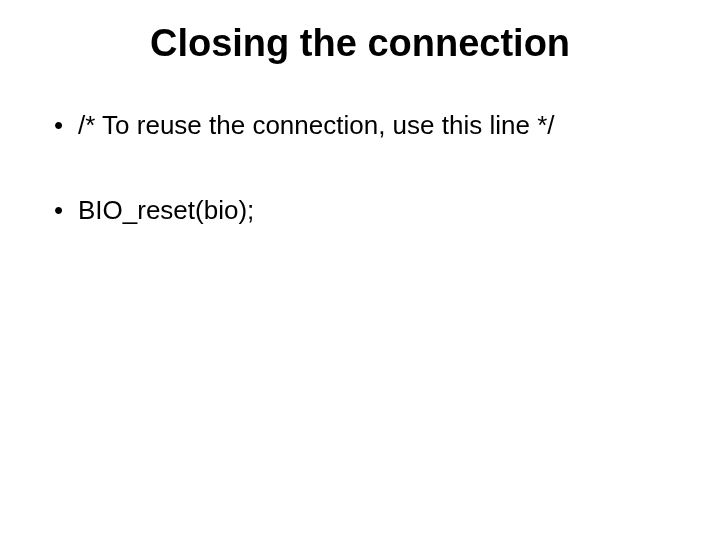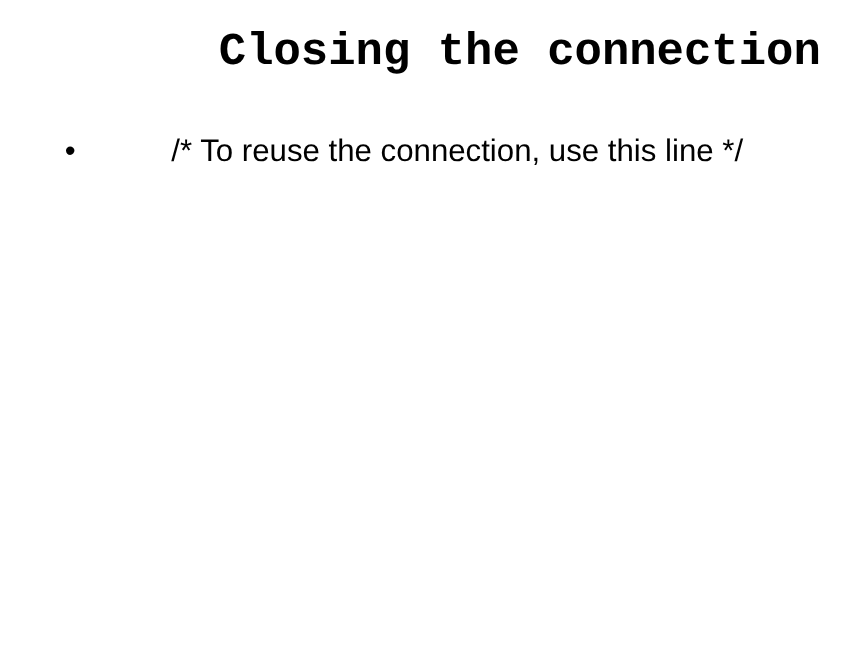--- a/index.html
+++ b/index.html
@@ -1,28 +1,27 @@
 <!DOCTYPE html>
 <html><head>
 <meta charset="utf-8">
 <style>
-  * { margin: 0; padding: 0; box-sizing: border-box; text-align: center; }
+  * { margin: 0; padding: 0; box-sizing: border-box; }
   html, body { width: 720px; height: 540px; }
   body {
     background: #ffffff;
     font-family: Arial, Helvetica, sans-serif;
     color: #000;
     padding: 22px 36px 0 36px;
   }
   .title {
     font-size: 38px;
     font-weight: bold;
-    text-align: right;
+    text-align: center;
     margin-bottom: 44px;
-    font-family: Liberation Mono, monospace;
   }
   ul.bullets {
     list-style: none;
     padding-left: 18px;
   }
   ul.bullets li {
     position: relative;
     font-size: 26px;
     line-height: 1.25;
     margin-bottom: 52px;
@@ -36,13 +35,14 @@
     font-size: 26px;
   }
 </style>
 </head>
 <body>
 
 <div class="title">Closing the connection</div>
 
 <ul class="bullets">
   <li>/* To reuse the connection, use this line */</li>
+  <li>BIO_reset(bio);</li>
 </ul>
 
 </body></html>

